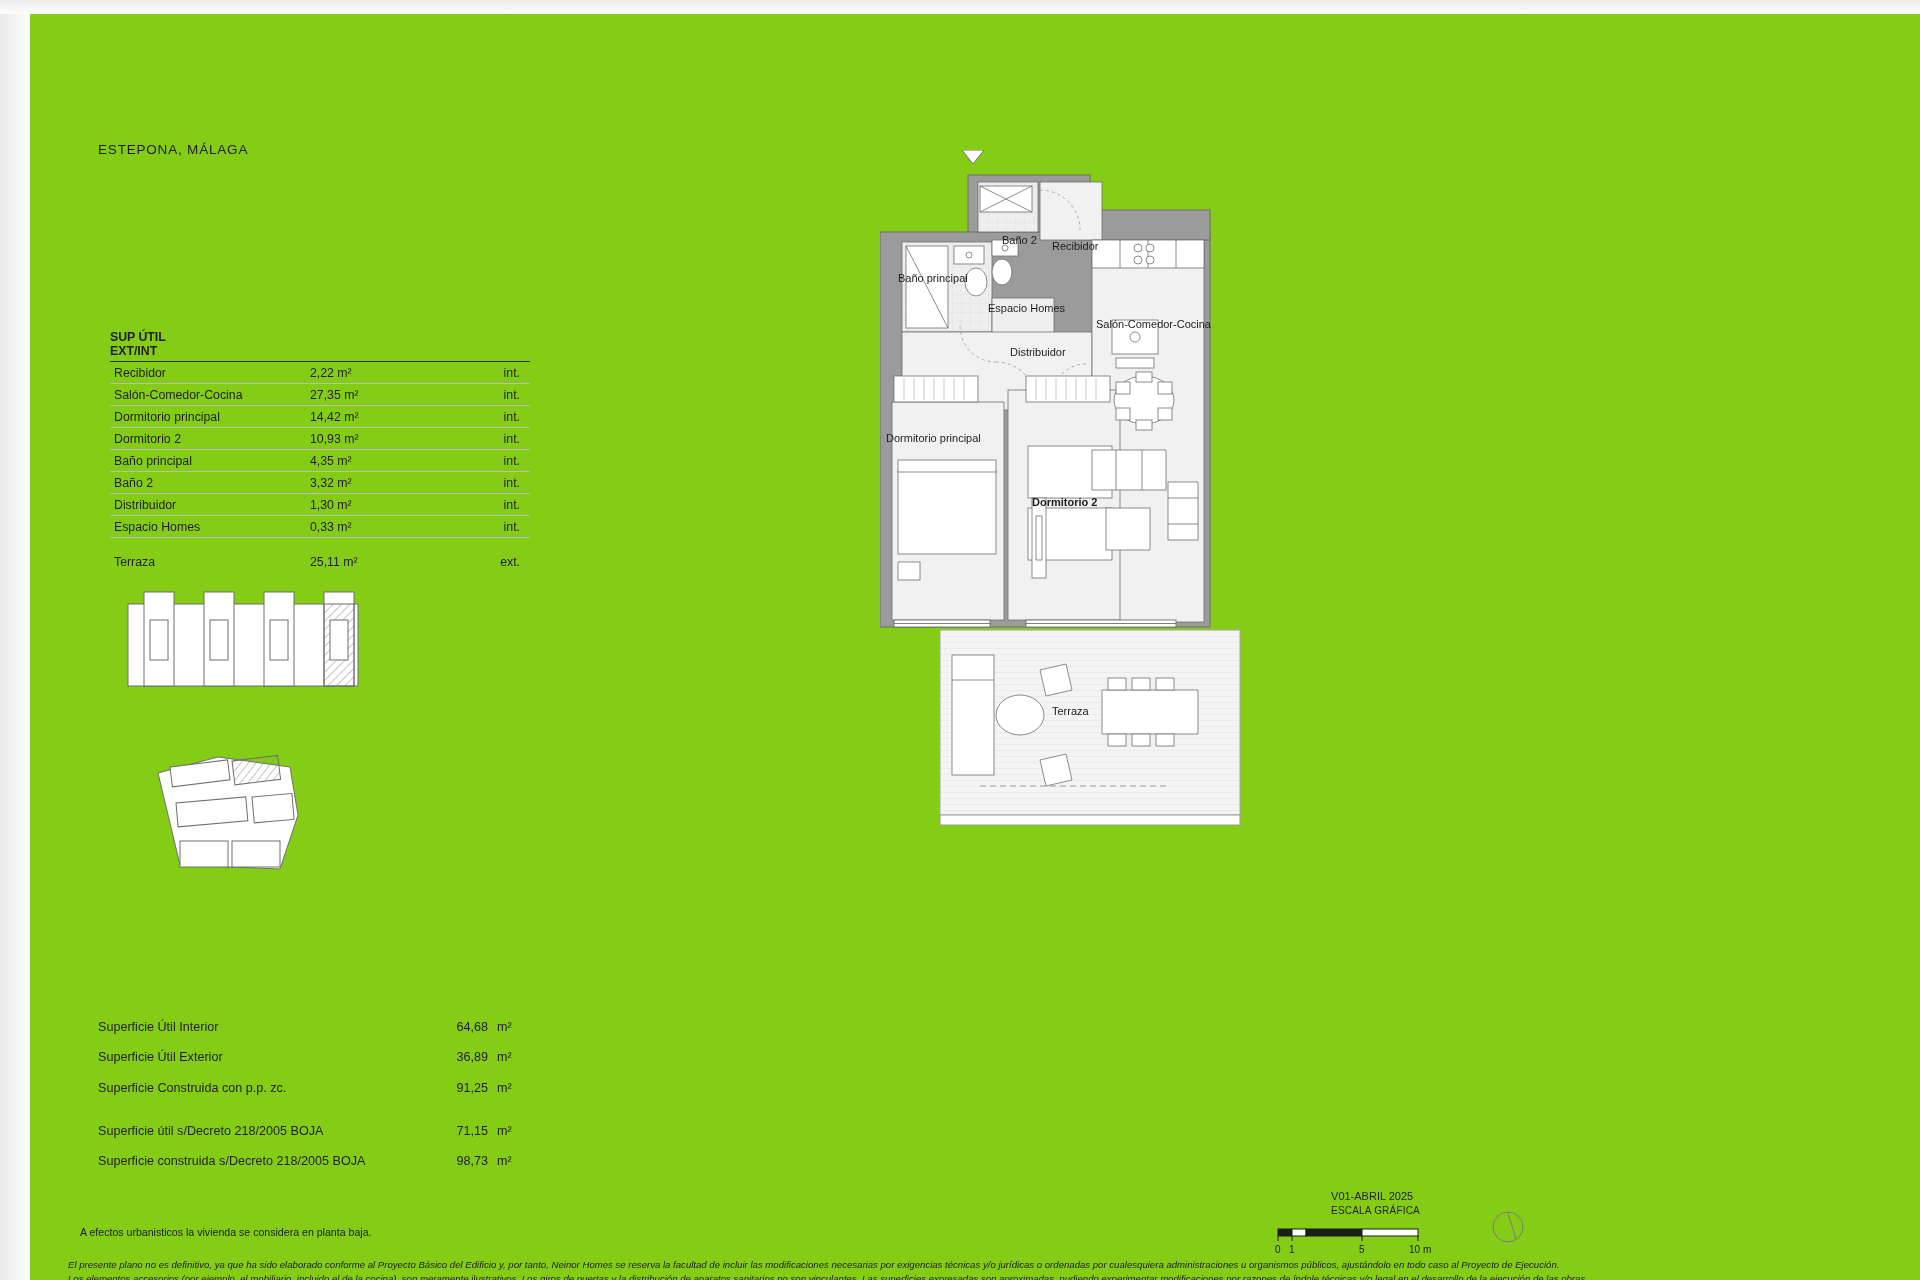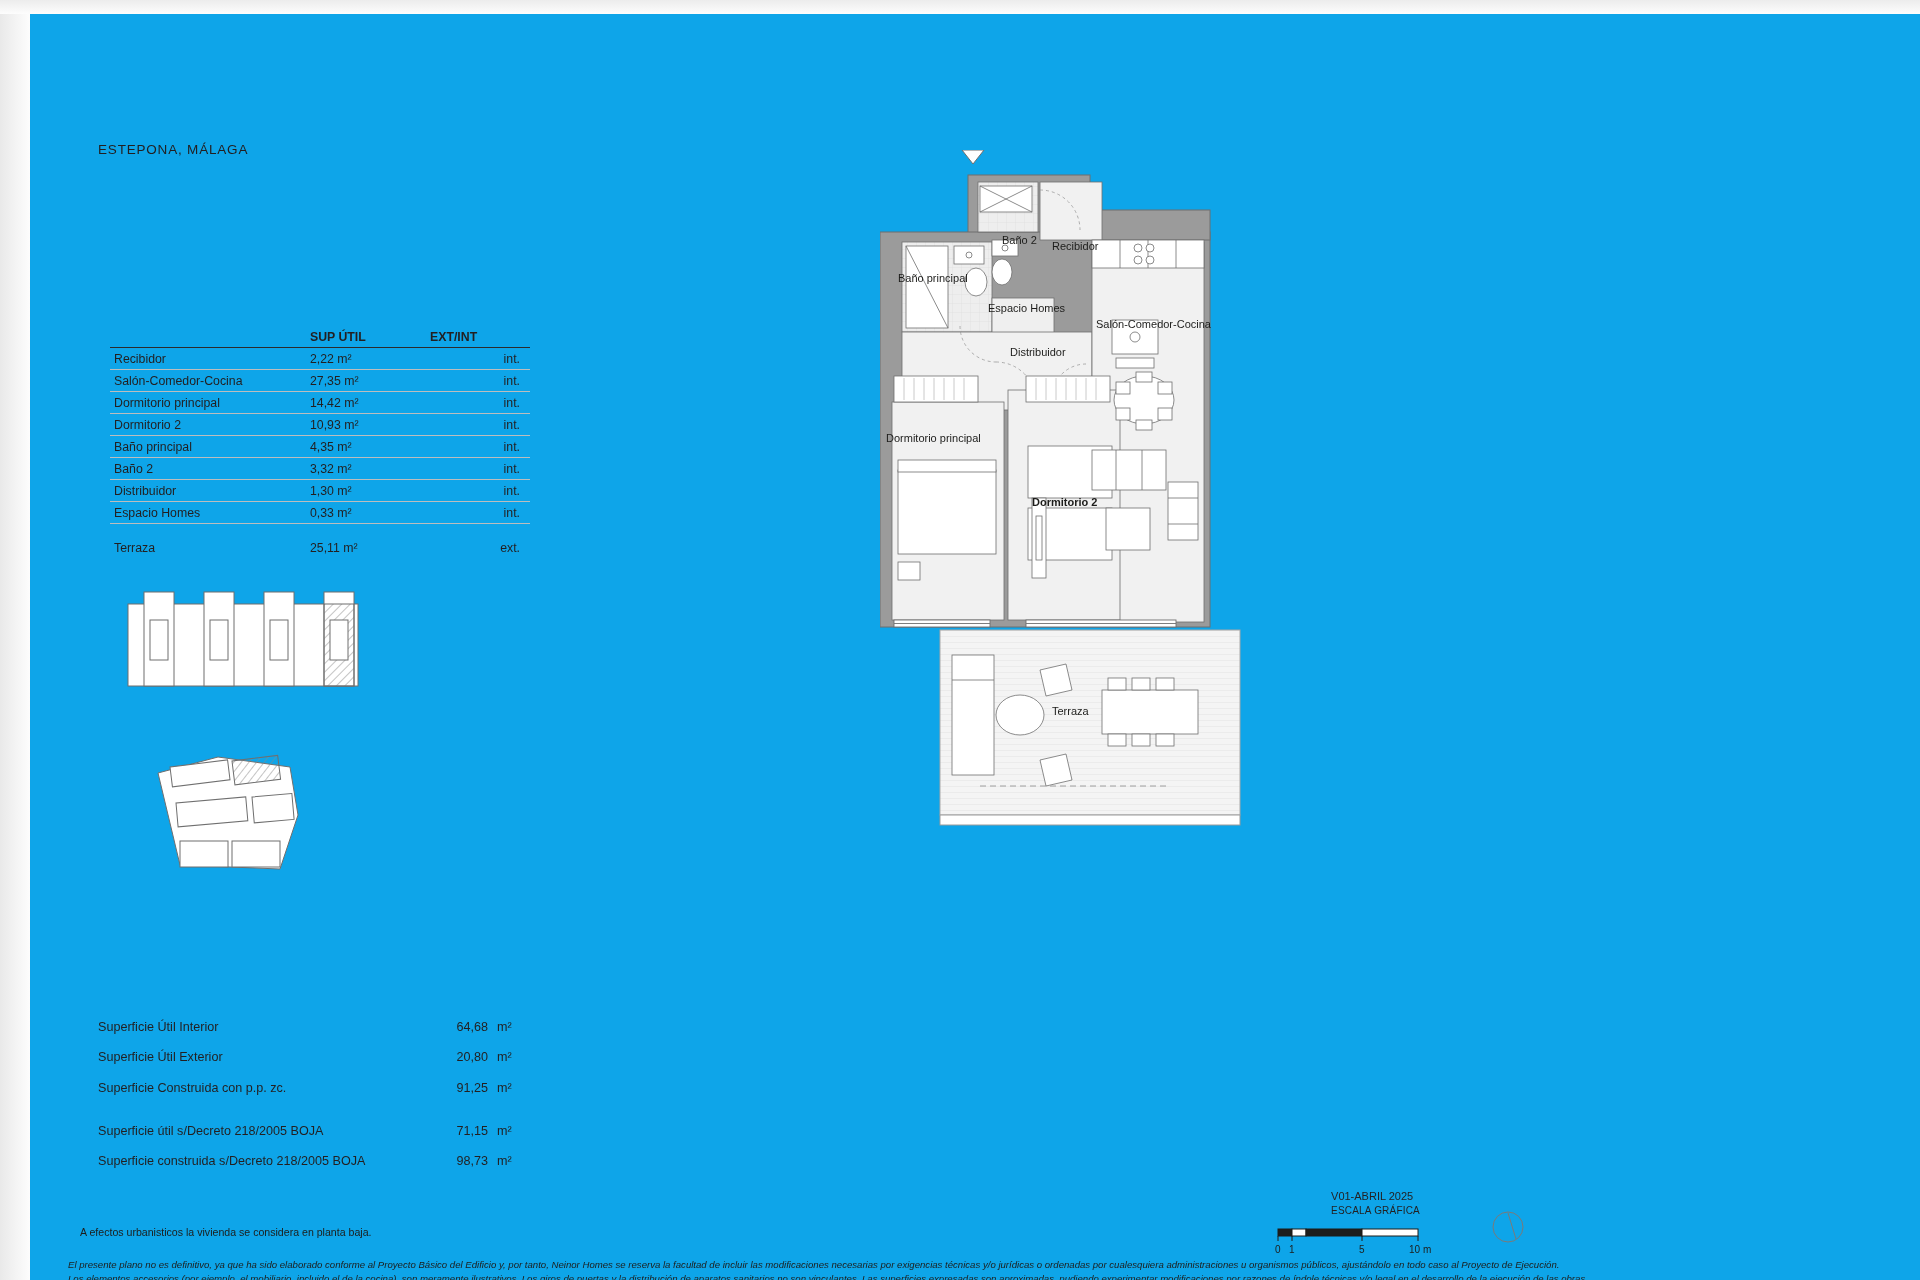--- a/index.html
+++ b/index.html
@@ -7,21 +7,21 @@
   body {
     width:1920px; height:1280px;
     background:#ffffff;
     font-family:"Liberation Sans", sans-serif;
     color:#231f20;
     position:relative;
     overflow:hidden;
   }
   .page {
     position:absolute; inset:0;
-    background:#0ea5e9;
+    background:#84cc16;
   }
   
   .edge-left {
     position:absolute; left:0; top:0; width:30px; height:1280px;
     background:linear-gradient(to right,#e9e9e9,#fdfdfd);
   }
   .edge-top {
     position:absolute; left:0; top:0; width:1920px; height:14px;
     background:linear-gradient(to bottom,#ececec,#fdfdfd);
   }
@@ -34,21 +34,21 @@
   .maintitle {
     position:absolute; left:104px; top:226px;
     font-size:27px; letter-spacing:0.01em; font-weight:400;
   }
 
   .table {
     position:absolute; left:110px; top:330px; width:420px;
     font-size:12.3px;
   }
   .table .hdr {
-    display:flex; font-weight:bold; padding-bottom:3px;
+    display:flex; font-weight:bold; padding-bottom:3px;flex-direction:column;
   }
   .table .hdr .c1 { width:200px; }
   .table .hdr .c2 { width:120px; }
   .table .hdr .c3 { width:90px; }
   .trow {
     display:flex; padding:3.5px 0 3.5px 0;
     border-top:1px solid #bdbdbd;
   }
   .trow .c1 { width:200px; padding-left:4px;}
   .trow .c2 { width:120px; text-align:left; }
@@ -199,21 +199,21 @@
   </div>
 
   <div class="summary">
     <div class="line">
       <span class="lbl">Superficie Útil Interior</span>
       <span class="val">64,68</span>
       <span class="unit">m²</span>
     </div>
     <div class="line">
       <span class="lbl">Superficie Útil Exterior</span>
-      <span class="val">20,80</span>
+      <span class="val">36,89</span>
       <span class="unit">m²</span>
     </div>
     <div class="line">
       <span class="lbl">Superficie Construida con p.p. zc.</span>
       <span class="val">91,25</span>
       <span class="unit">m²</span>
     </div>
     <div class="gap"></div>
     <div class="line">
       <span class="lbl">Superficie útil s/Decreto 218/2005 BOJA</span>

